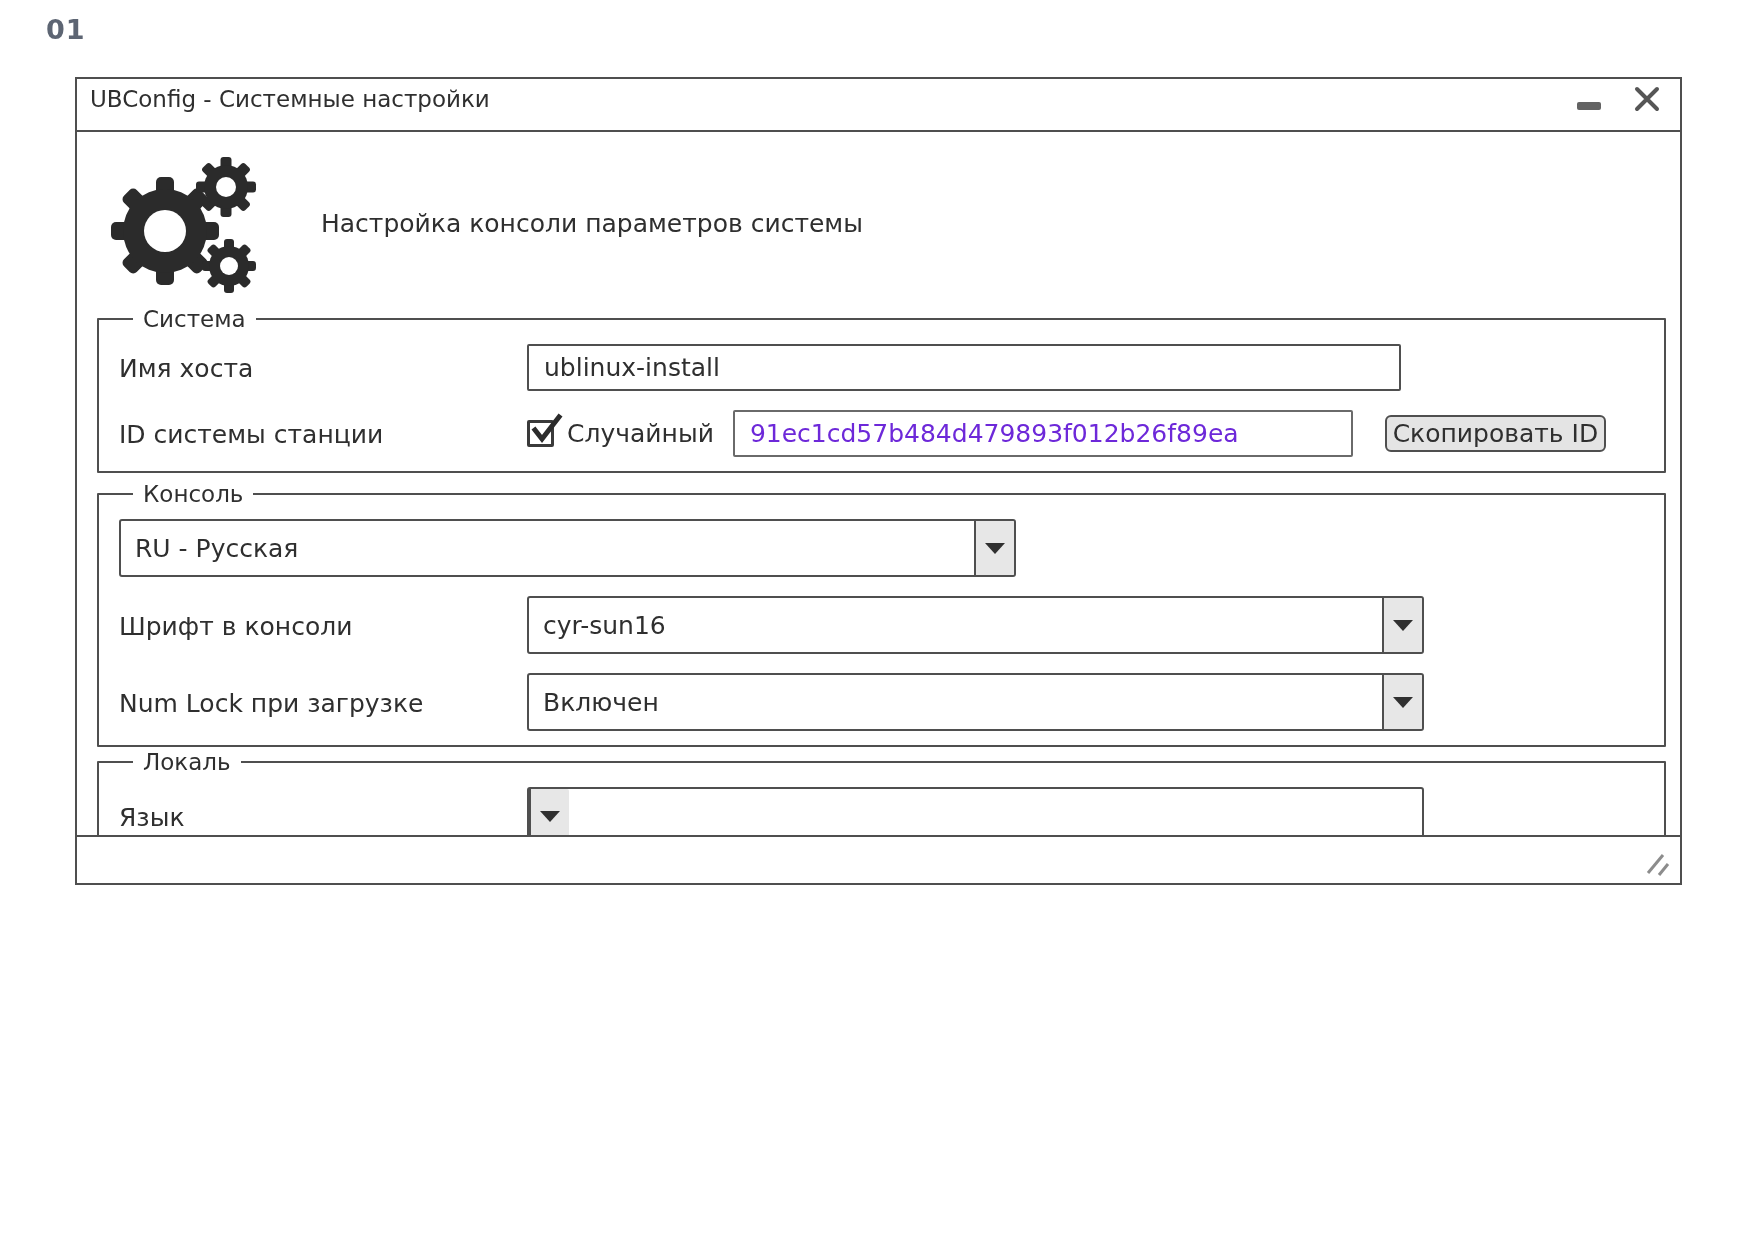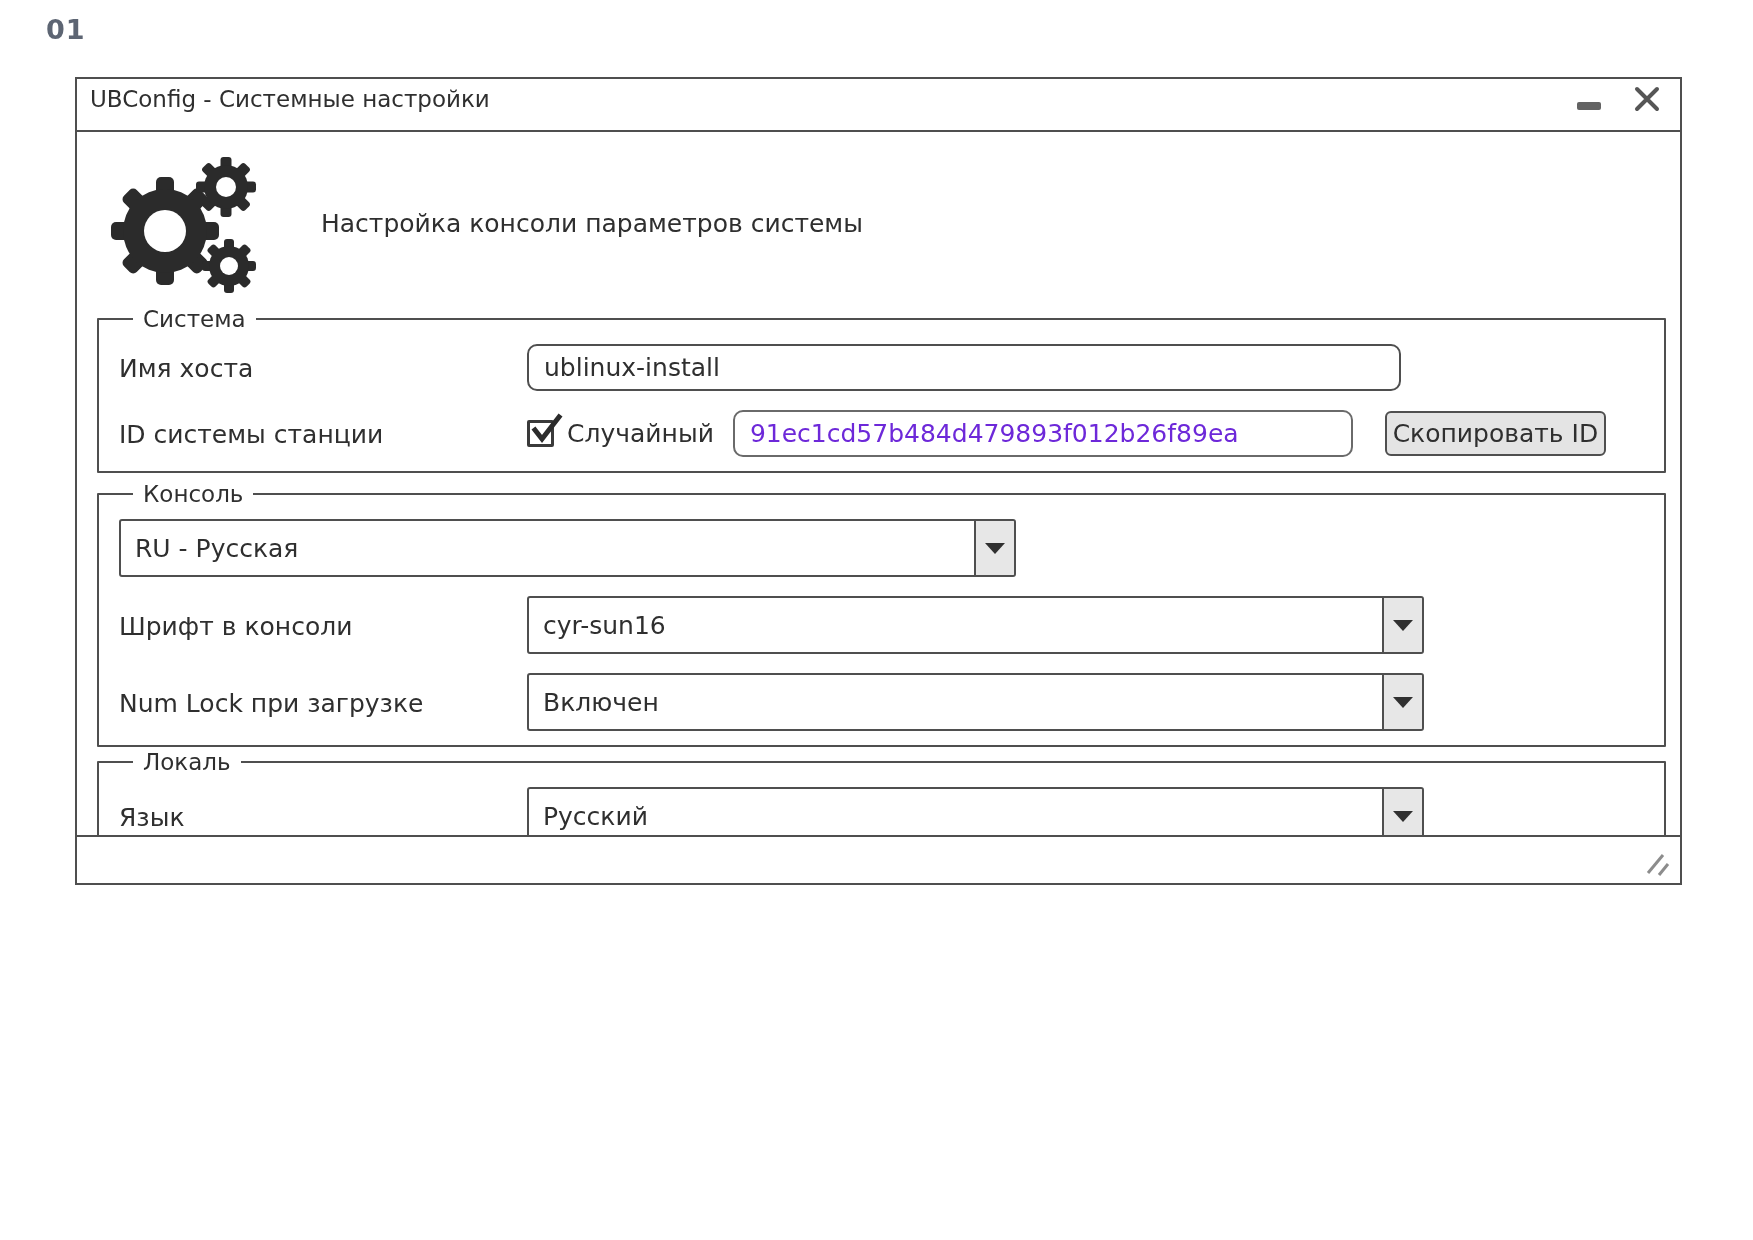--- a/index.html
+++ b/index.html
@@ -44,39 +44,39 @@
   fieldset + fieldset { margin-top: 8px; }
   fieldset.locale-group { margin-top: 2px; }
   legend { font-size: 23px; padding: 0 10px; margin-left: 14px; color: #2f2f2f; }
 
   .form-row { display: flex; align-items: center; min-height: 47px; }
   .form-row + .form-row { margin-top: 19px; }
   .row-label { flex: none; width: 408px; font-size: 25px; padding-top: 2px; }
   .field { display: flex; align-items: center; }
 
   .text-input {
-    height: 47px; border: 2px solid #4f4f4f; border-radius: 10px;
+    height: 47px; border: 2px solid #4f4f4f; border-radius: 2px;
     font-family: "DejaVu Sans", sans-serif; font-size: 25px; color: #2f2f2f;
     padding: 0 15px; background: #ffffff; outline: none;
   }
   .hostname-input { width: 874px; }
   .id-input { width: 620px; border-color: #6a6a6a; color: #6d28d9; }
 
   
   .checkbox-wrap { display: flex; align-items: center; margin-right: 19px; }
   .checkbox {
     position: relative; width: 27px; height: 27px;
     border: 3px solid #3a3a3a; border-radius: 2px; background: #fff; flex: none;
   }
   .checkbox svg { position: absolute; left: 1px; top: -9px; overflow: visible; }
   .cb-label { font-size: 25px; margin-left: 13px; white-space: nowrap; }
 
   
   .push-btn {
-    margin-left: 32px; width: 221px; height: 45px;
+    margin-left: 32px; width: 221px; height: 37px;
     border: 2px solid #4f4f4f; border-radius: 6px; background: #e4e4e4;
     font-family: "DejaVu Sans", sans-serif; font-size: 25px; color: #2f2f2f;
     display: flex; align-items: center; justify-content: center; cursor: default;
     white-space: nowrap;
   }
 
   
   .combo {
     width: 897px; height: 58px; border: 2px solid #4f4f4f; border-radius: 3px;
     background: #ffffff; display: flex; align-items: stretch; cursor: default;
@@ -224,21 +224,20 @@
       </div>
     </fieldset>
 
     <fieldset class="locale-group">
       <legend>Локаль</legend>
 
       <div class="form-row">
         <span class="row-label">Язык</span>
         <div class="field">
           <div class="combo">
-            <span class="combo-value">Русский</span>
             <span class="combo-arrow">
               <span class="tri"></span>
             </span>
           </div>
         </div>
       </div>
     </fieldset>
 
   </div>
 

